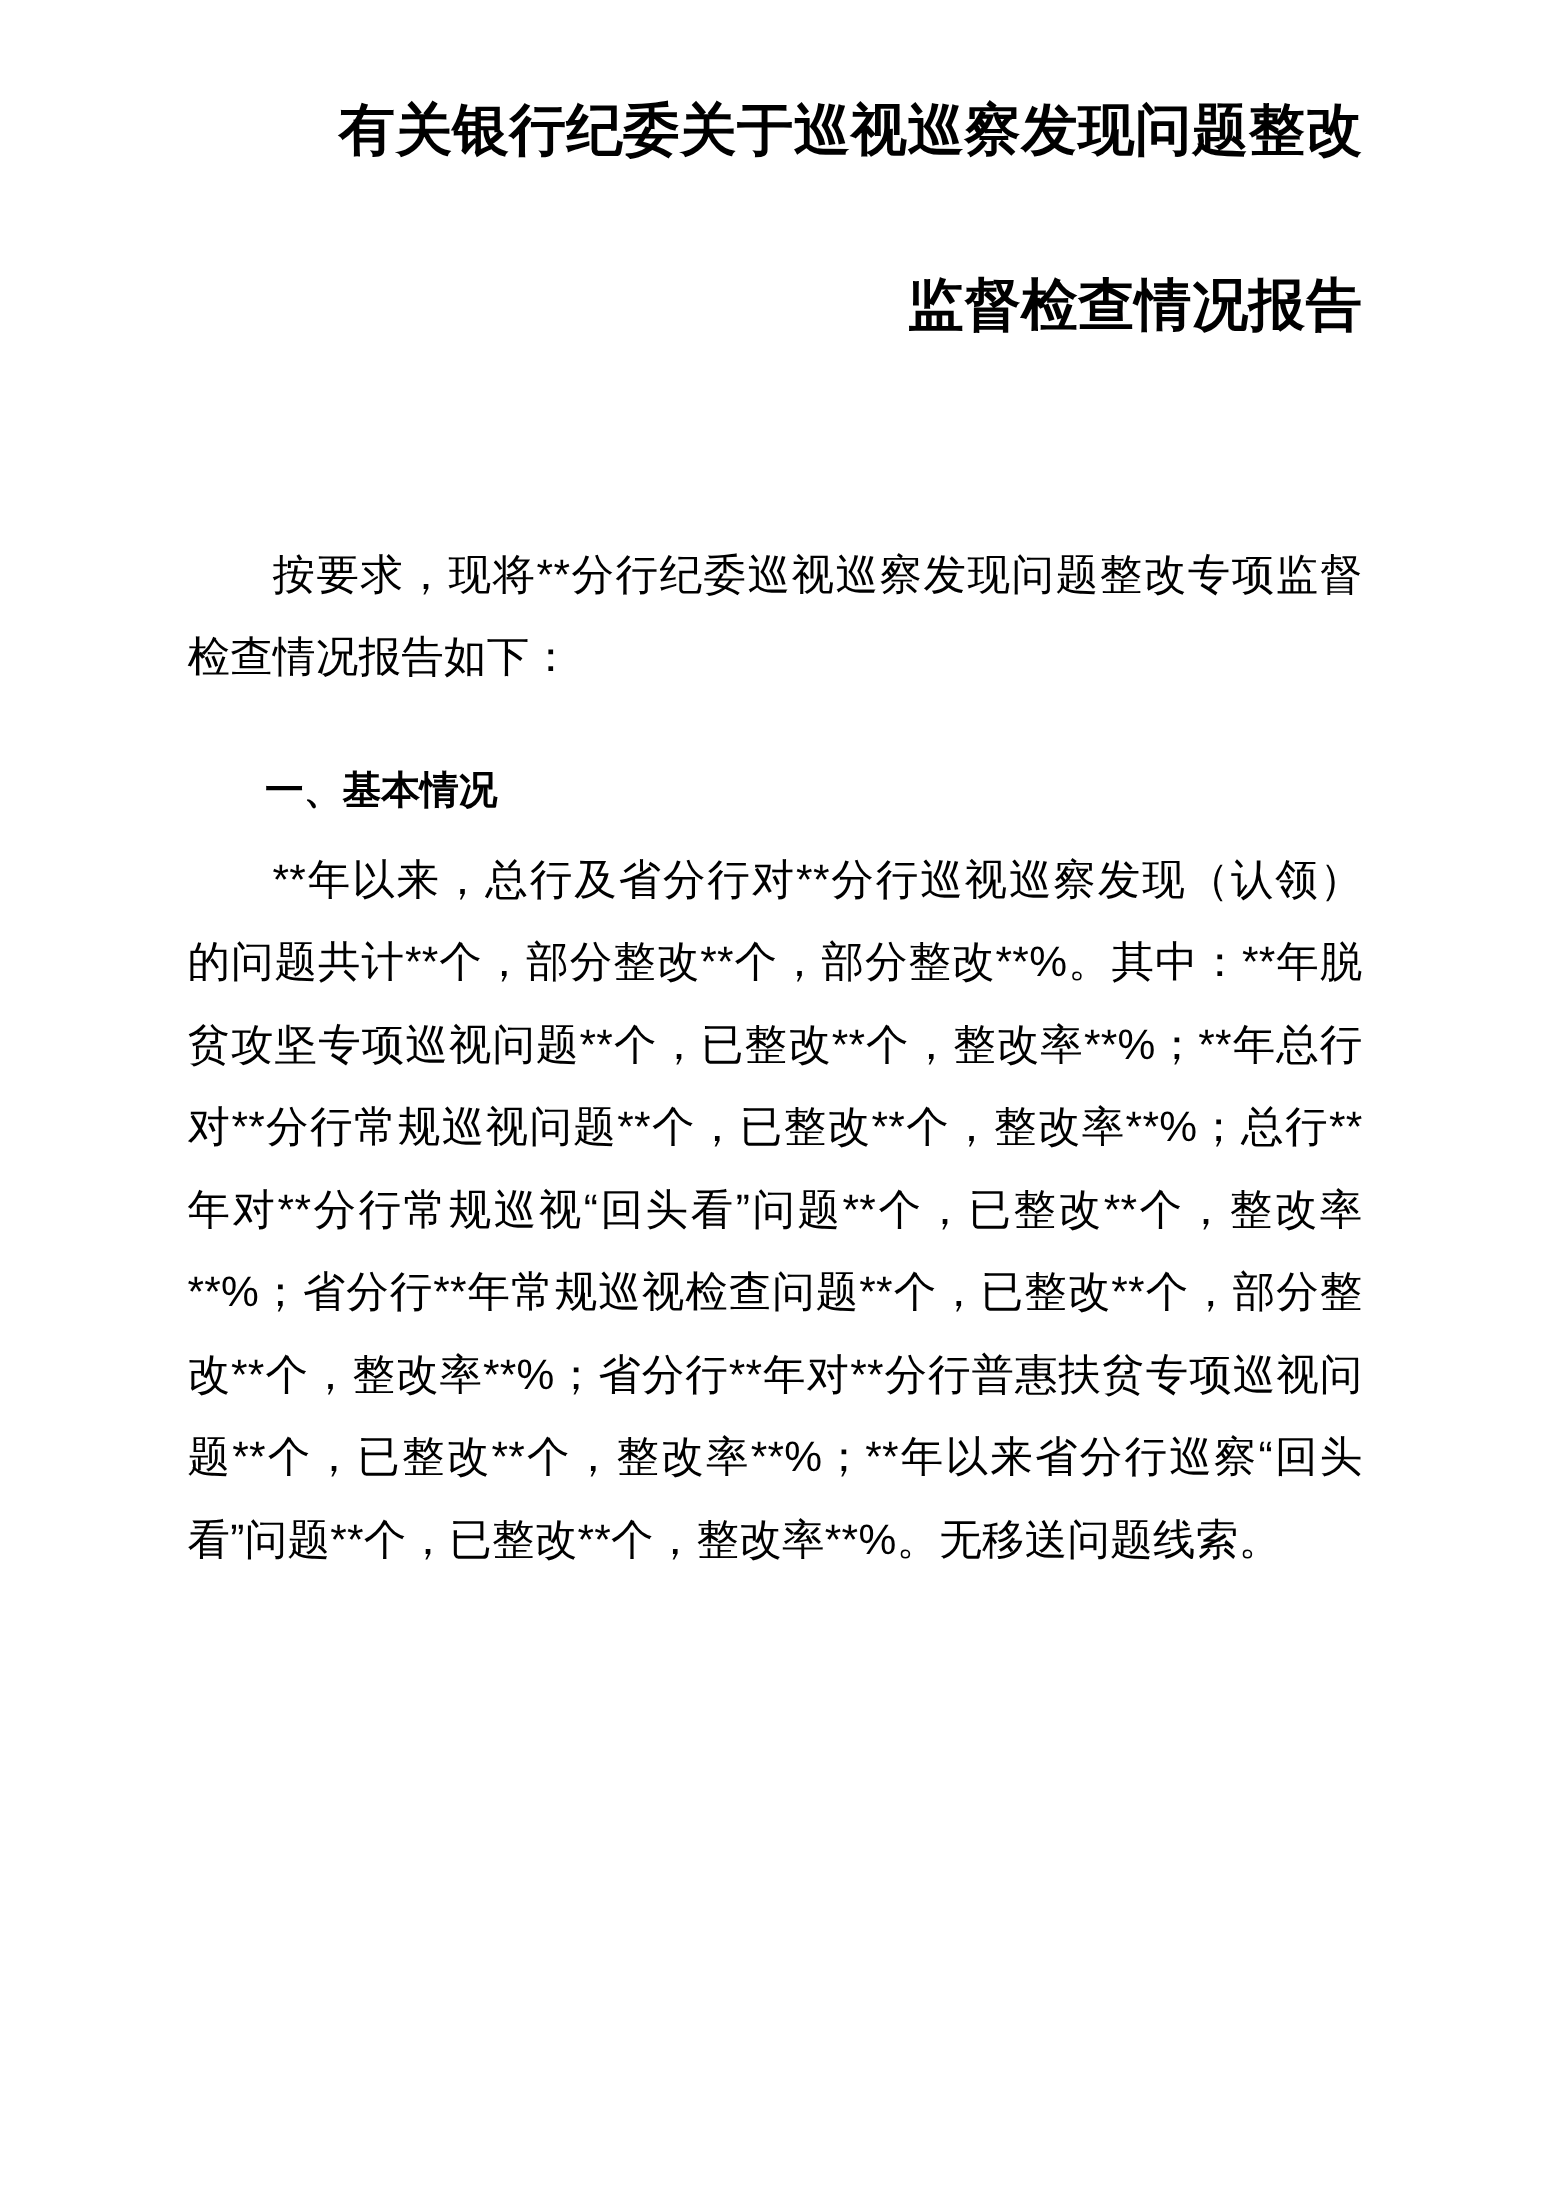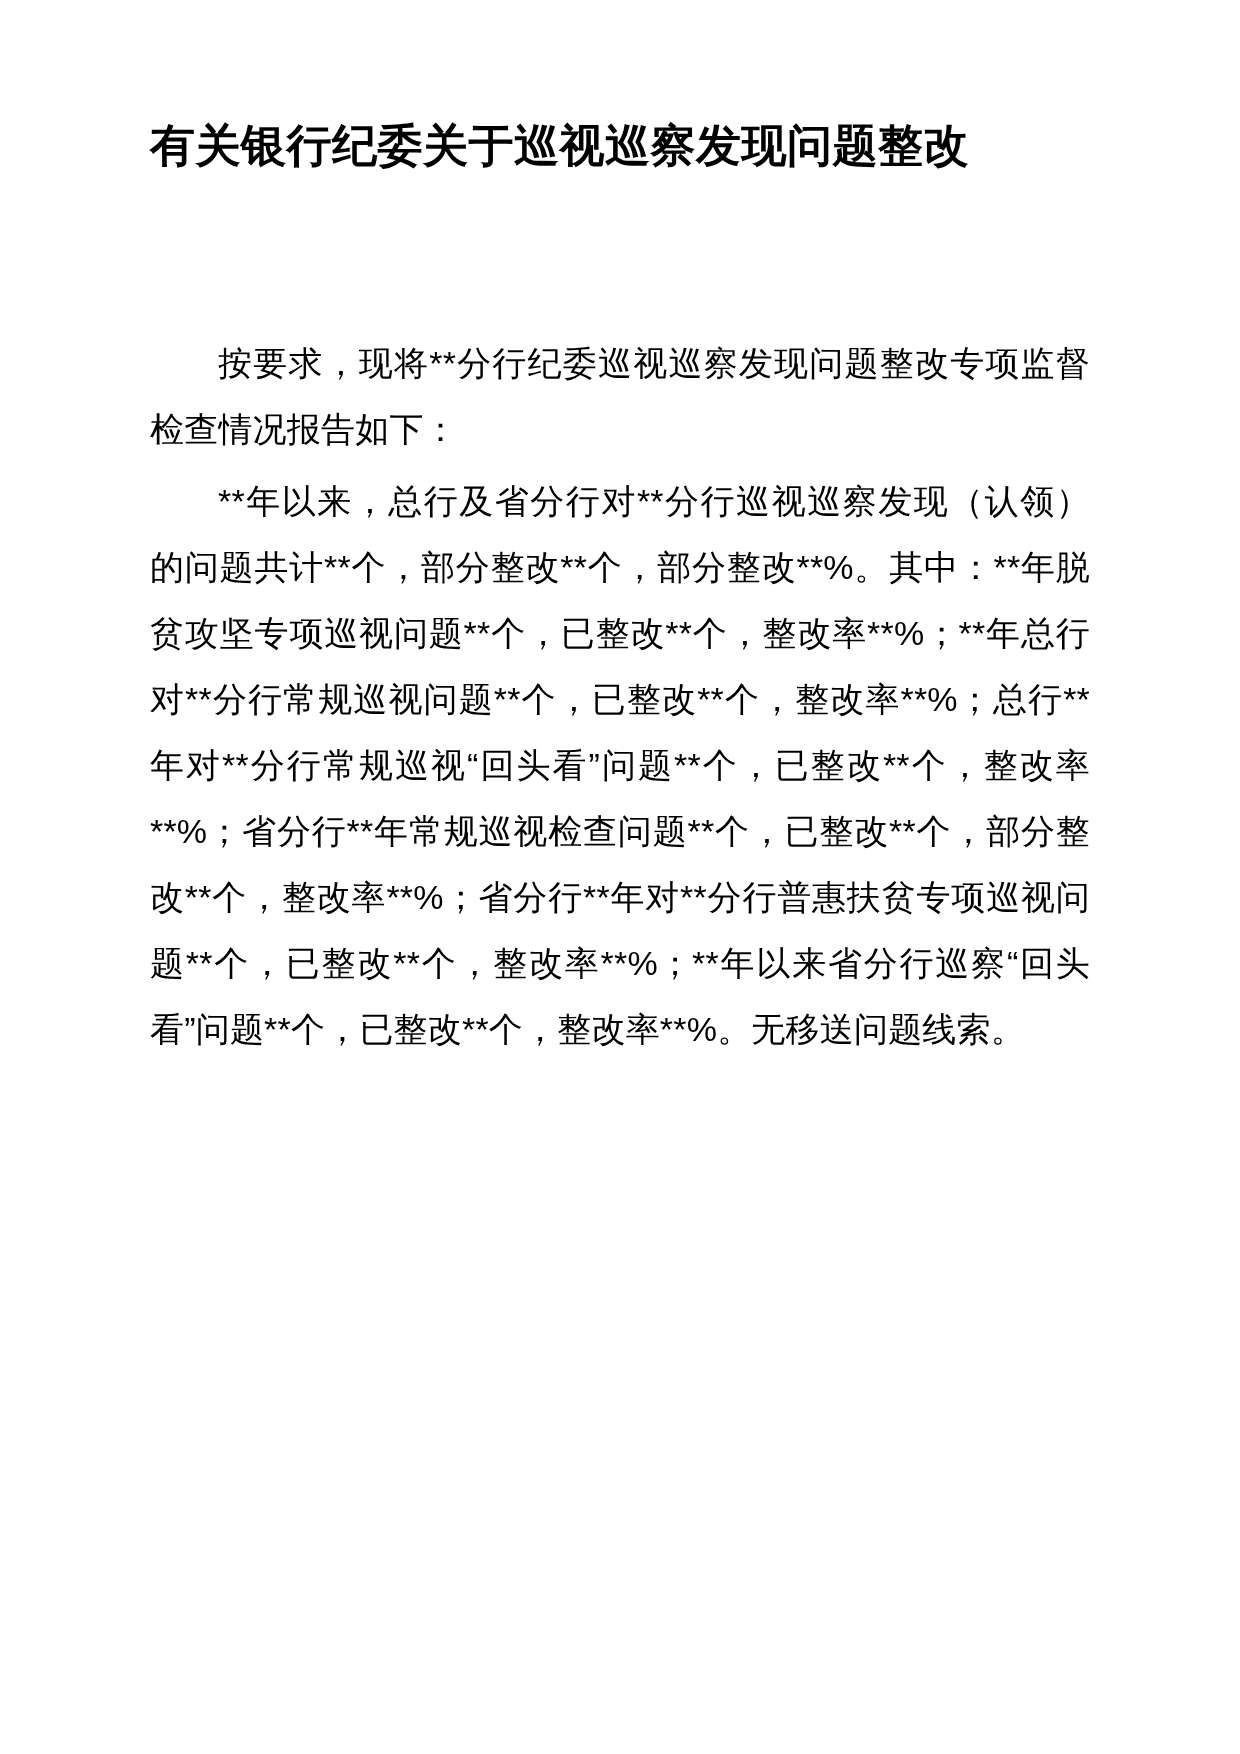--- a/index.html
+++ b/index.html
@@ -18,22 +18,22 @@
   .page {
     position: relative;
     width: 1240px;
     height: 1754px;
     background: #ffffff;
     box-sizing: border-box;
     padding: 0 150px;
   }
   .doc-title {
     margin: 0;
-    padding-top: 112px;
-    text-align: left;
+    padding-top: 70px;
+    text-align: right;
     font-size: 45px;
     font-weight: bold;
     letter-spacing: 0.5px;
     line-height: 1.5;
     color: #000000;
   }
   .title-line {
     display: block;
     white-space: nowrap;
   }
@@ -66,24 +66,26 @@
     padding-top: 6px;
   }
 </style>
 </head>
 <body>
 
 <div class="page">
 
   <h1 class="doc-title">
     <span class="title-line line-1">有关银行纪委关于巡视巡察发现问题整改</span>
+    <span class="title-line line-2">监督检查情况报告</span>
   </h1>
 
   <div class="body-block">
 
     <p class="para">按要求，现将**分行纪委巡视巡察发现问题整改专项监督检查情况报告如下：</p>
 
+    <p class="section-heading">一、基本情况</p>
 
     <p class="para body-main">**年以来，总行及省分行对**分行巡视巡察发现（认领）的问题共计**个，部分整改**个，部分整改**%。其中：**年脱贫攻坚专项巡视问题**个，已整改**个，整改率**%；**年总行对**分行常规巡视问题**个，已整改**个，整改率**%；总行**年对**分行常规巡视“回头看”问题**个，已整改**个，整改率**%；省分行**年常规巡视检查问题**个，已整改**个，部分整改**个，整改率**%；省分行**年对**分行普惠扶贫专项巡视问题**个，已整改**个，整改率**%；**年以来省分行巡察“回头看”问题**个，已整改**个，整改率**%。无移送问题线索。</p>
 
   </div>
 
 </div>
 
 </body></html>

